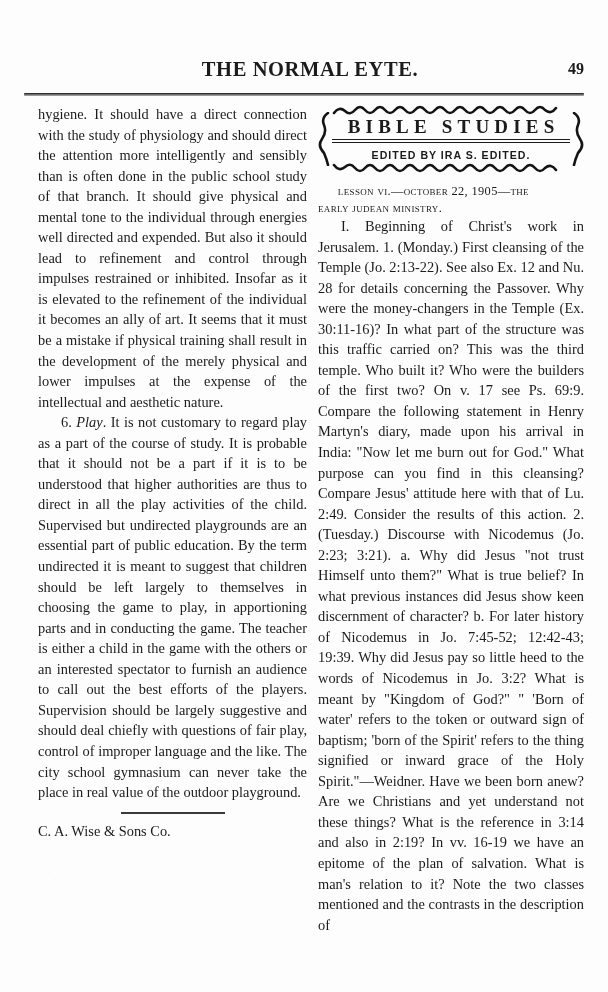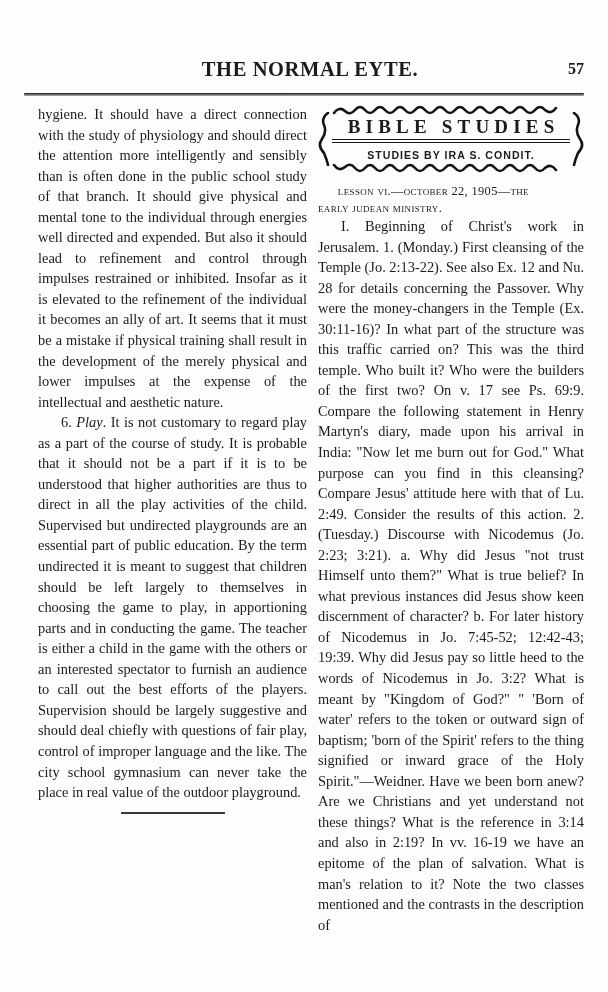--- a/index.html
+++ b/index.html
@@ -159,32 +159,33 @@
     text-transform: lowercase;
   }
 </style>
 </head>
 <body>
 
 <div class="page">
 
   <div class="masthead">
     <div class="masthead-title">THE NORMAL EYTE.</div>
-    <div class="masthead-folio">57</div>
+    <div class="masthead-folio">49</div>
   </div>
   <div class="masthead-rule"></div>
 
   <div class="col col-left">
 
     <p class="noindent">hygiene. It should have a direct connection with the study of physiology and should direct the attention more intelligently and sensibly than is often done in the public school study of that branch. It should give physical and mental tone to the individual through energies well directed and expended. But also it should lead to refinement and control through impulses restrained or inhibited. Insofar as it is elevated to the refinement of the individual it becomes an ally of art. It seems that it must be a mistake if physical training shall result in the development of the merely physical and lower impulses at the expense of the intellectual and aesthetic nature.</p>
 
     <p><span>6.</span> <em class="play">Play</em><span>. It is not customary to regard play as a part of the course of study. It is probable that it should not be a part if it is to be understood that higher authorities are thus to direct in all the play activities of the child. Supervised but undirected playgrounds are an essential part of public education. By the term undirected it is meant to suggest that children should be left largely to themselves in choosing the game to play, in apportioning parts and in conducting the game. The teacher is either a child in the game with the others or an interested spectator to furnish an audience to call out the best efforts of the players. Supervision should be largely suggestive and should deal chiefly with questions of fair play, control of improper language and the like. The city school gymnasium can never take the place in real value of the outdoor playground.</span></p>
 
     <div class="ad-divider"></div>
 
+    <p class="noindent">C. A. Wise &amp; Sons Co.</p>
   </div>
 
   <div class="col col-right">
 
     <div class="bible-box">
 
       <svg class="orn orn-top" viewBox="0 0 266 15" preserveAspectRatio="none">
         <g fill="none" stroke="#141414" stroke-width="2.6" stroke-linecap="round">
           <path d="M16 10 q5 -7 11 -2 q5 5 10 -1 q5 -6 10 0 q5 6 10 0 q5 -6 10 0 q5 6 10 0
                    q5 -6 10 0 q5 6 10 0 q5 -6 10 0 q5 6 10 0 q5 -6 10 0 q5 6 10 0
@@ -210,21 +211,21 @@
 
       <svg class="orn orn-right" viewBox="0 0 15 54" preserveAspectRatio="none">
         <g fill="none" stroke="#141414" stroke-width="2.6" stroke-linecap="round">
           <path d="M4 1 q7 5 4 12 q-3 7 2 14 q5 7 -2 14 q-3 7 -4 12"></path>
         </g>
       </svg>
 
       <div class="bible-inner">
         <div class="bible-title">BIBLE STUDIES</div>
         <div class="bible-double-rule"></div>
-        <div class="bible-editor">STUDIES BY IRA S. CONDIT.</div>
+        <div class="bible-editor">EDITED BY IRA S. EDITED.</div>
       </div>
     </div>
 
     <p class="lesson-head"><span>Lesson VI.—October 22, 1905—the</span><br><span>Early Judean Ministry.</span></p>
 
     <p>I. Beginning of Christ's work in Jerusalem. 1. (Monday.) First cleansing of the Temple (Jo. 2:13-22). See also Ex. 12 and Nu. 28 for details concerning the Passover. Why were the money-changers in the Temple (Ex. 30:11-16)? In what part of the structure was this traffic carried on? This was the third temple. Who built it? Who were the builders of the first two? On v. 17 see Ps. 69:9. Compare the following statement in Henry Martyn's diary, made upon his arrival in India: "Now let me burn out for God." What purpose can you find in this cleansing? Compare Jesus' attitude here with that of Lu. 2:49. Consider the results of this action. 2. (Tuesday.) Discourse with Nicodemus (Jo. 2:23; 3:21). a. Why did Jesus "not trust Himself unto them?" What is true belief? In what previous instances did Jesus show keen discernment of character? b. For later history of Nicodemus in Jo. 7:45-52; 12:42-43; 19:39. Why did Jesus pay so little heed to the words of Nicodemus in Jo. 3:2? What is meant by "Kingdom of God?" " 'Born of water' refers to the token or outward sign of baptism; 'born of the Spirit' refers to the thing signified or inward grace of the Holy Spirit."—Weidner. Have we been born anew? Are we Christians and yet understand not these things? What is the reference in 3:14 and also in 2:19? In vv. 16-19 we have an epitome of the plan of salvation. What is man's relation to it? Note the two classes mentioned and the contrasts in the description of</p>
   </div>
 
 </div>
 

